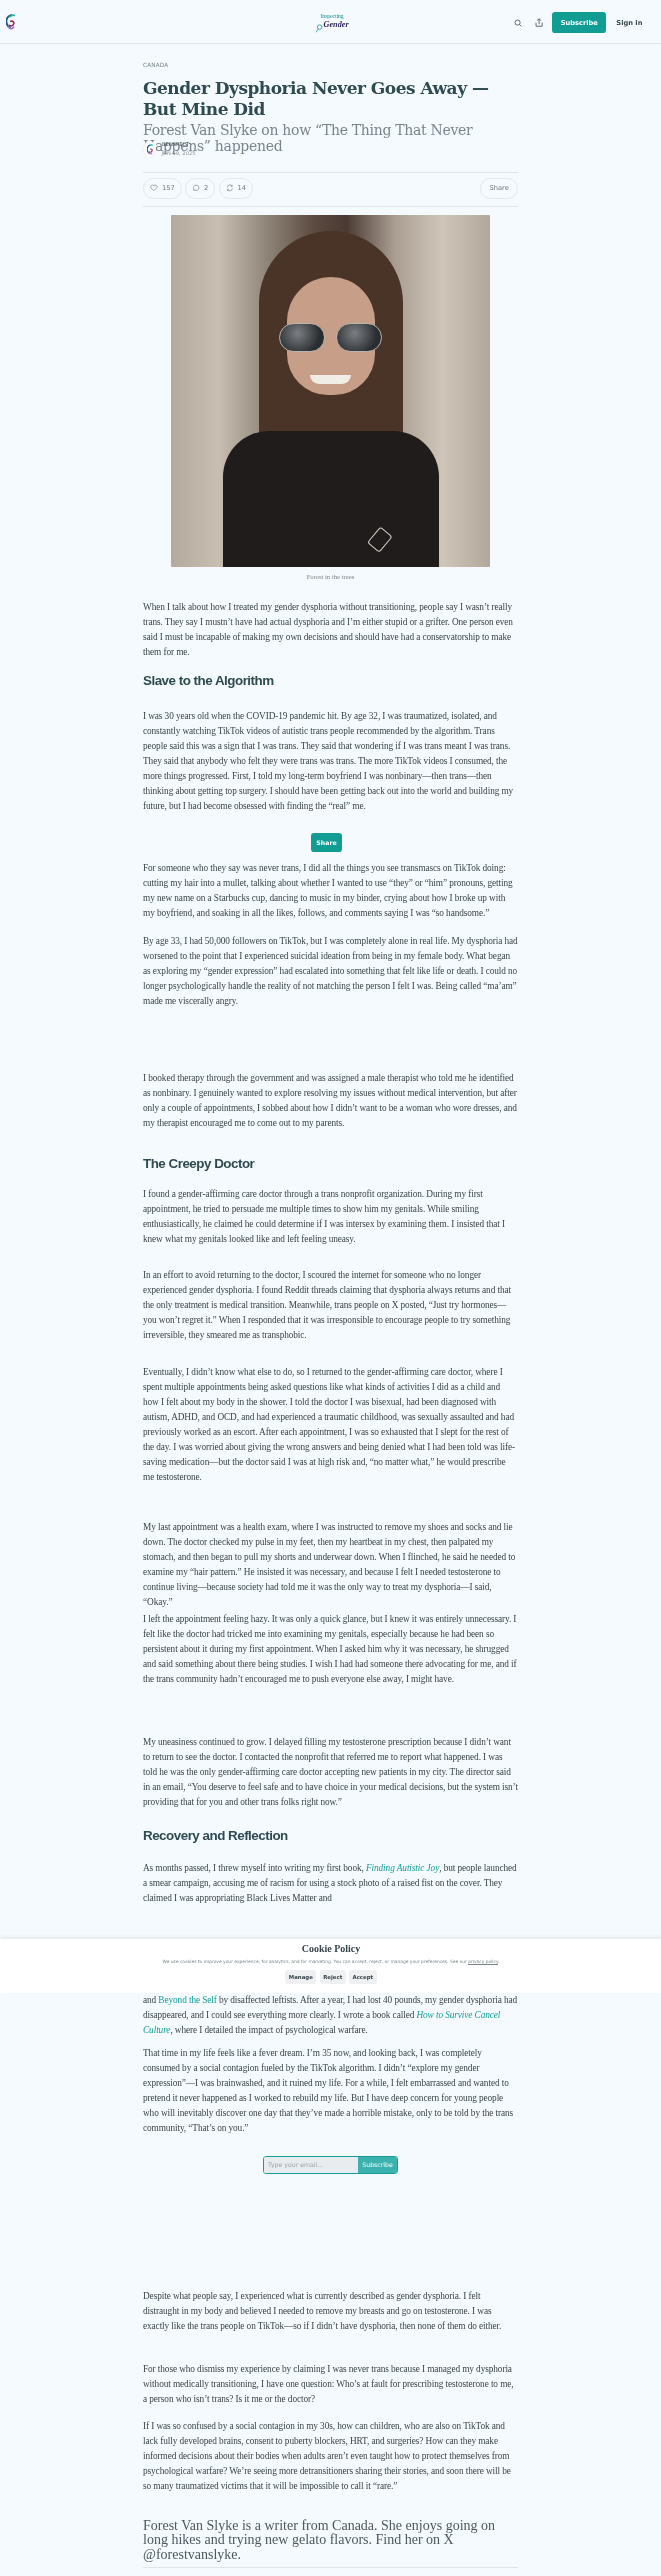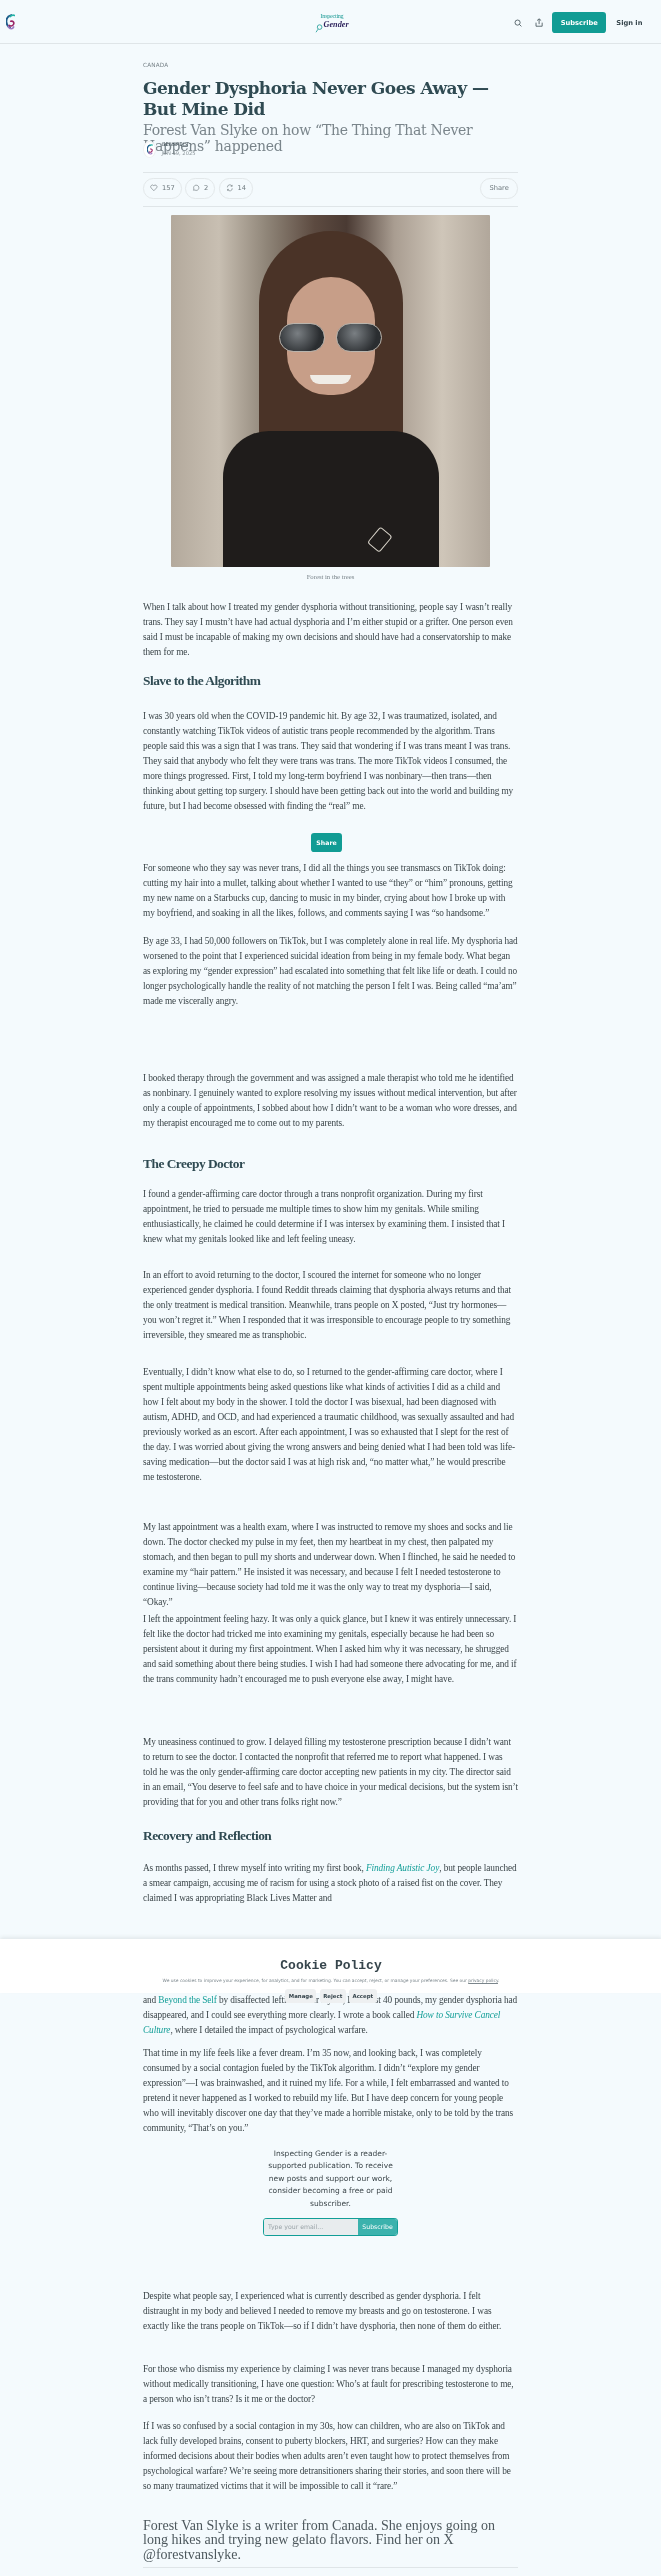--- a/index.html
+++ b/index.html
@@ -37,28 +37,28 @@
   .photo .face { position: absolute; left: 116px; top: 62px; width: 88px; height: 118px; border-radius: 44px 44px 41px 41px; background: #c79e88; }
   .photo .glasses { position: absolute; left: 108px; top: 108px; width: 103px; height: 29px; display: flex; justify-content: space-between; }
   .photo .lens { width: 46px; height: 29px; border-radius: 23px; background: radial-gradient(circle at 40% 35%, #7a7f83 0%, #2a2d30 70%); border: 1.5px solid #b9b4ad; }
   .photo .shirt { position: absolute; left: 52px; top: 216px; width: 216px; height: 144px; border-radius: 46px 46px 0 0; background: #1f1c1b; }
   .photo .smile { position: absolute; left: 139px; top: 160px; width: 41px; height: 9.3px; border-radius: 0 0 20.6px 20.6px; background: #f0ece6; }
   .photo .pendant { position: absolute; left: 201px; top: 314px; width: 15.5px; height: 20.6px; border: 1.5px solid #d7d2c8; transform: rotate(40deg); border-radius: 3.1px; }
 
   .caption { position: absolute; left: 143px; width: 375px; top: 573px; text-align: center; font-family: "Liberation Serif", serif; font-size: 6.7px; color: #7a858b; }
 
   .p { font-family: "Liberation Serif", serif; font-size: 9.3px; line-height: 15px; color: #3b4549; letter-spacing: -0.1px; }
-  .h2 { font-family: Liberation Serif, serif; font-weight: bold; font-size: 13.4px; color: #2f4a52; letter-spacing: -0.5px; }
+  .h2 { font-family: Liberation Sans, sans-serif; font-weight: bold; font-size: 13.4px; color: #2f4a52; letter-spacing: -0.5px; }
   .link { color: #129e97; }
   .italic { font-style: italic; }
 
   .share-mid { position: absolute; left: 311px; top: 833px; width: 31px; height: 18.5px; background: #119c94; color: #fff; border-radius: 3.1px; font-family: "DejaVu Sans", sans-serif; font-weight: bold; font-size: 6.2px; display: flex; align-items: center; justify-content: center; }
 
   .cookie { position: absolute; left: 0; top: 1939px; width: 662px; height: 54px; background: #ffffff; box-shadow: 0 -2.1px 4.1px rgba(0,0,0,0.08); text-align: center; }
-  .cookie .ctitle { font-family: Liberation Mono, monospace; font-weight: bold; font-size: 13px; color: #36454c; margin-top: 19px; }
+  .cookie .ctitle { font-family: Liberation Serif, serif; font-weight: bold; font-size: 10px; color: #36454c; margin-top: 4px; }
   .cookie .ctext { font-family: "DejaVu Sans", sans-serif; font-size: 4.4px; color: #7a858b; margin-top: 5.2px; white-space: nowrap; }
   .cookie .ctext u { color: #7a858b; }
   .cookie .cbtns { display: flex; justify-content: center; gap: 3.1px; margin-top: 5.7px; }
   .cbtn { background: #eef0f1; border-radius: 3.1px; height: 14.4px; padding: 0 3.6px; font-family: "DejaVu Sans", sans-serif; font-weight: bold; font-size: 5.4px; color: #36454c; display: flex; align-items: center; }
 
   .sub-box { position: absolute; left: 143px; width: 375px; text-align: center; }
   .sub-text { font-family: "DejaVu Sans", sans-serif; font-size: 7.5px; line-height: 12.4px; color: #3b4549; width: 134px; margin: 0 auto; }
   .email-row { display: flex; width: 135px; height: 17.5px; margin: 0 auto; border: 0.5px solid #129e97; border-radius: 3.1px; overflow: hidden; }
   .email-row input { flex: 1; border: none; background: #e8ecee; padding: 0 4.1px; font-family: "DejaVu Sans", sans-serif; font-size: 6.2px; color: #36454c; outline: none; }
   .email-row input::placeholder { color: #9aa3a8; }
@@ -175,21 +175,20 @@
 <h2 class="col h2" style="top:1828px">Recovery and Reflection</h2>
 <p class="col p" style="top:1861px">
   <span>As months passed, I threw myself into writing my first book, </span><span class="link italic">Finding Autistic Joy</span><span>, but people launched a smear campaign, accusing me of racism for using a stock photo of a raised fist on the cover. They claimed I was appropriating Black Lives Matter and</span>
 </p>
 <p class="col p" style="top:1978px">
   <span>and worked out for hours at the gym. While exercising, I listened to podcasts like </span><span class="link">Fucking Cancelled</span><span> and </span><span class="link">Beyond the Self</span><span> by disaffected leftists. After a year, I had lost 40 pounds, my gender dysphoria had disappeared, and I could see everything more clearly. I wrote a book called </span><span class="link italic">How to Survive Cancel Culture</span><span>, where I detailed the impact of psychological warfare.</span>
 </p>
 <p class="col p" style="top:2046px">That time in my life feels like a fever dream. I’m 35 now, and looking back, I was completely consumed by a social contagion fueled by the TikTok algorithm. I didn’t “explore my gender expression”—I was brainwashed, and it ruined my life. For a while, I felt embarrassed and wanted to pretend it never happened as I worked to rebuild my life. But I have deep concern for young people who will inevitably discover one day that they’ve made a horrible mistake, only to be told by the trans community, “That’s on you.”</p>
 
 <div class="sub-box" style="top:2148px">
-  <div class="sub-text">Inspecting Gender is a reader-supported publication. To receive new posts and support our work, consider becoming a free or paid subscriber.</div>
   <div class="email-row" style="margin-top:8.2px">
     <input type="text" placeholder="Type your email..." style="">
     <button>Subscribe</button>
   </div>
 </div>
 
 <p class="col p" style="top:2289px">Despite what people say, I experienced what is currently described as gender dysphoria. I felt distraught in my body and believed I needed to remove my breasts and go on testosterone. I was exactly like the trans people on TikTok—so if I didn’t have dysphoria, then none of them do either.</p>
 <p class="col p" style="top:2362px">For those who dismiss my experience by claiming I was never trans because I managed my dysphoria without medically transitioning, I have one question: Who’s at fault for prescribing testosterone to me, a person who isn’t trans? Is it me or the doctor?</p>
 <p class="col p" style="top:2419px">If I was so confused by a social contagion in my 30s, how can children, who are also on TikTok and lack fully developed brains, consent to puberty blockers, HRT, and surgeries? How can they make informed decisions about their bodies when adults aren’t even taught how to protect themselves from psychological warfare? We’re seeing more detransitioners sharing their stories, and soon there will be so many traumatized victims that it will be impossible to call it “rare.”</p>
 

